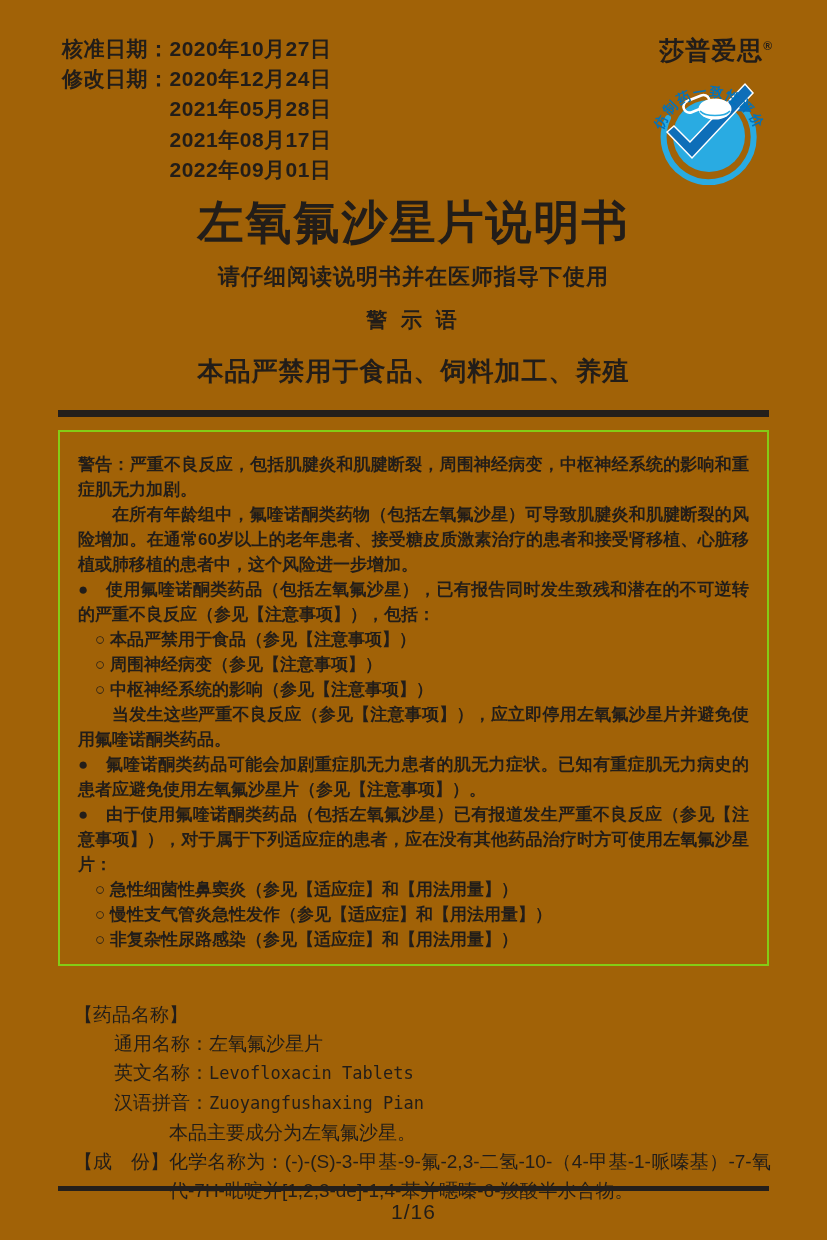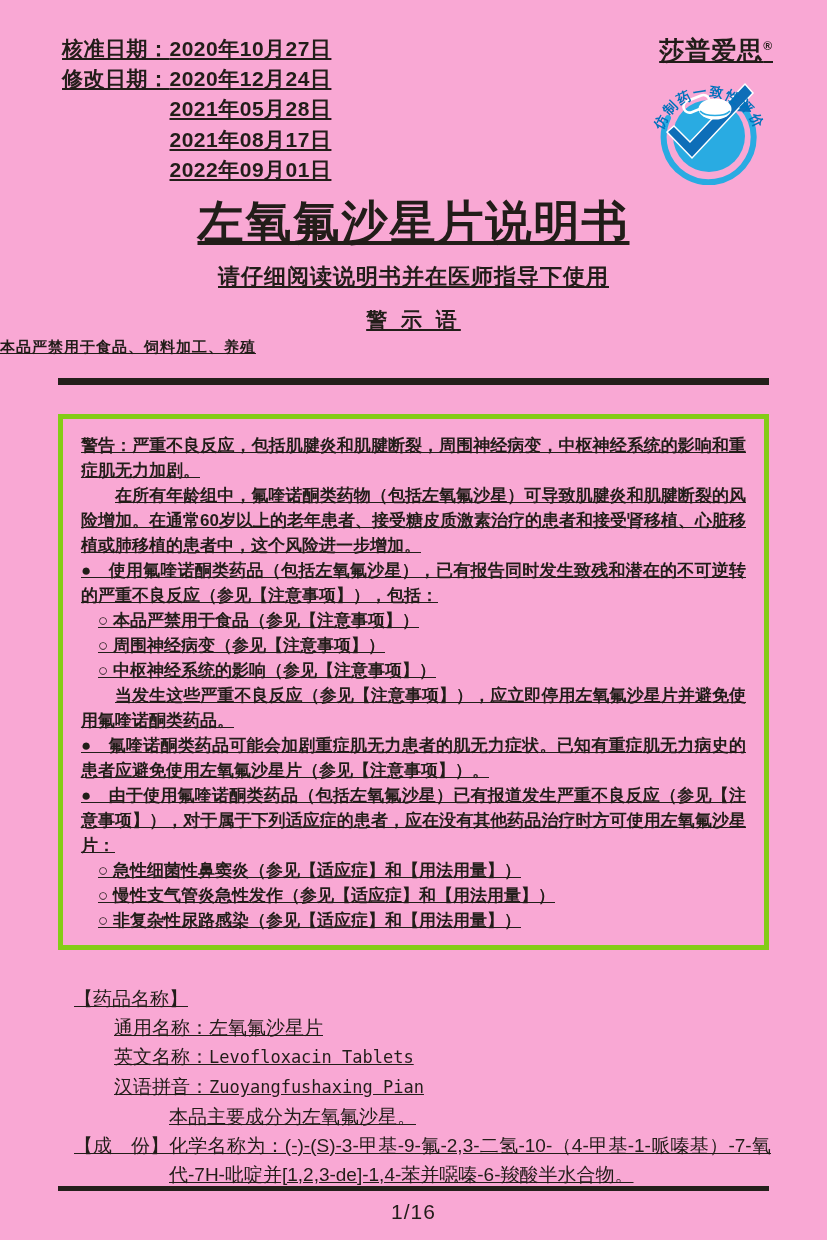--- a/index.html
+++ b/index.html
@@ -1,47 +1,46 @@
 <!DOCTYPE html>
 <html><head>
 <meta charset="utf-8">
 <style>
   html,body { margin:0; padding:0; background:#ffffff; }
   .page {
     position:relative;
     width:827px; height:1240px;
     margin:0 auto;
-    background:#f9a8d4;
+    background:#a16207;
     color:#221d19;
     font-family:"Liberation Sans", sans-serif;
     overflow:hidden;
-    text-decoration:underline;
   }
   
   .header { display:flex; justify-content:space-between; padding:34px 54px 0 62px; }
   .dates {
     display:grid; grid-template-columns:auto auto;
     font-size:21px; font-weight:bold; line-height:29px;
     letter-spacing:0.5px;
   }
   .brand { text-align:right; width:128px; }
   .brand-name { font-size:25px; font-weight:800; letter-spacing:1px; white-space:nowrap; }
   .brand-name sup { font-size:12px; font-weight:bold; vertical-align:super; }
   .badge { display:block; margin:2px auto 0; }
   
   .title { margin:7px 0 0; text-align:center; font-size:46px; font-weight:800; letter-spacing:2px; }
   .subtitle { margin-top:8px; text-align:center; font-size:22px; font-weight:bold; letter-spacing:1px; }
   .warn-label { margin-top:14px; text-align:center; font-size:21px; font-weight:800; letter-spacing:4px; }
-  .warn-stmt { margin-top:4px; font-size:15px; font-weight:800; letter-spacing:1px; }
+  .warn-stmt { margin-top:20px; text-align:center; font-size:26px; font-weight:800; letter-spacing:1px; }
   .rule-thick { height:7px; background:#241f1b; margin:21px 58px 0; }
   
   .boxed {
-    margin:29px 58px 0;
-    border:5px solid #84cc16;
-    padding:14px 18px 12px;
+    margin:13px 58px 0;
+    border:2px solid #84cc16;
+    padding:20px 18px 12px;
     font-size:17px; font-weight:bold; line-height:25px;
     text-align:justify;
   }
   .bw { margin:0; }
   .bw.indent { text-indent:2em; }
   .bw.sub { padding-left:17px; text-align:left; }
   
   .bottom { margin:34px 56px 0 74px; font-size:19px; line-height:29px; }
   .sec-head { font-weight:normal; }
   .name-item { margin-left:40px; }

